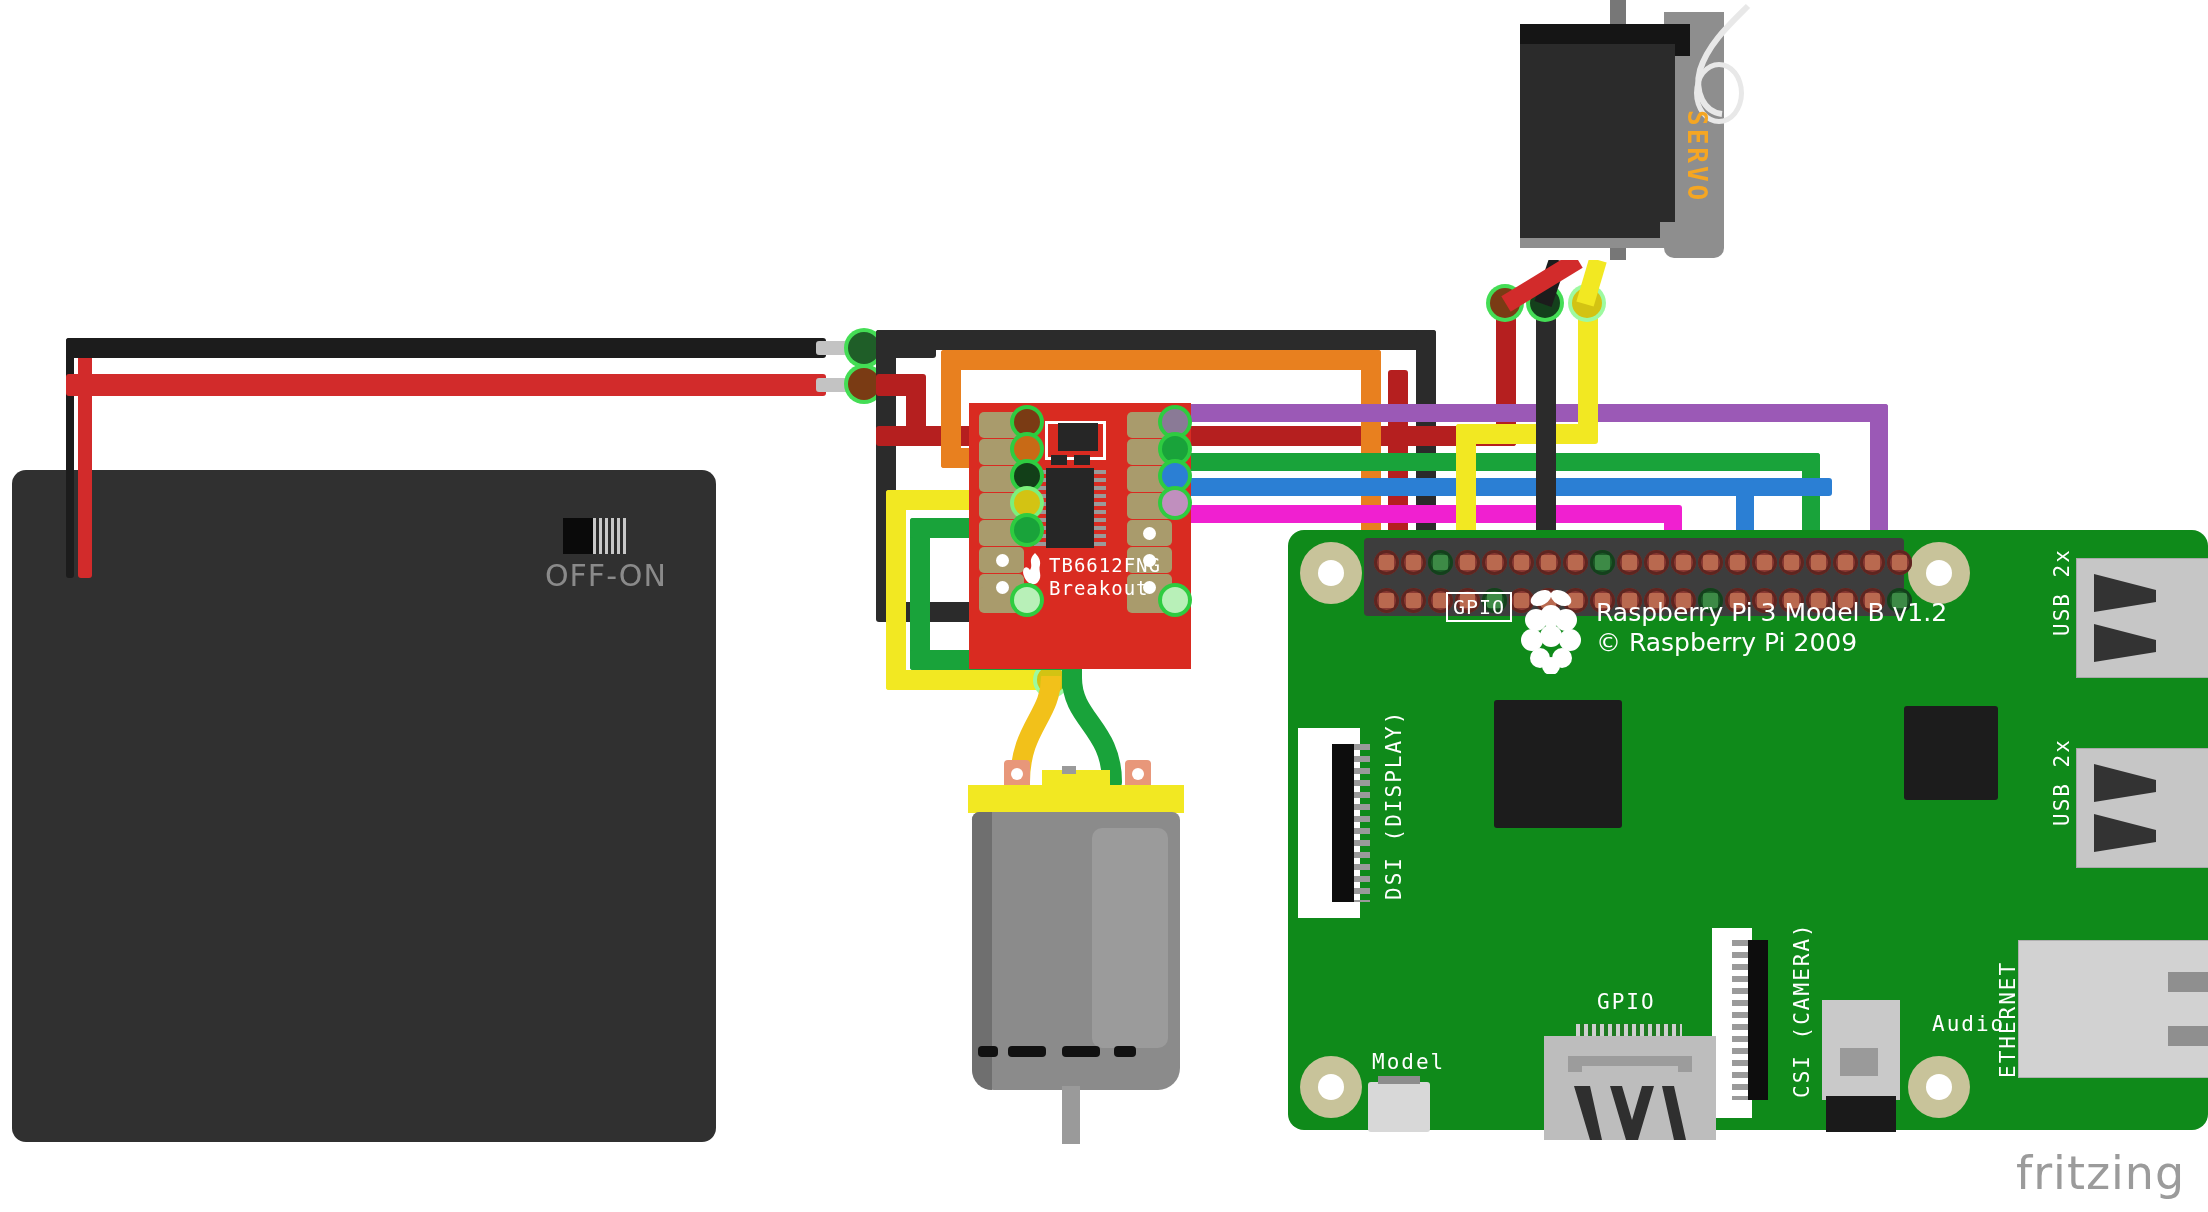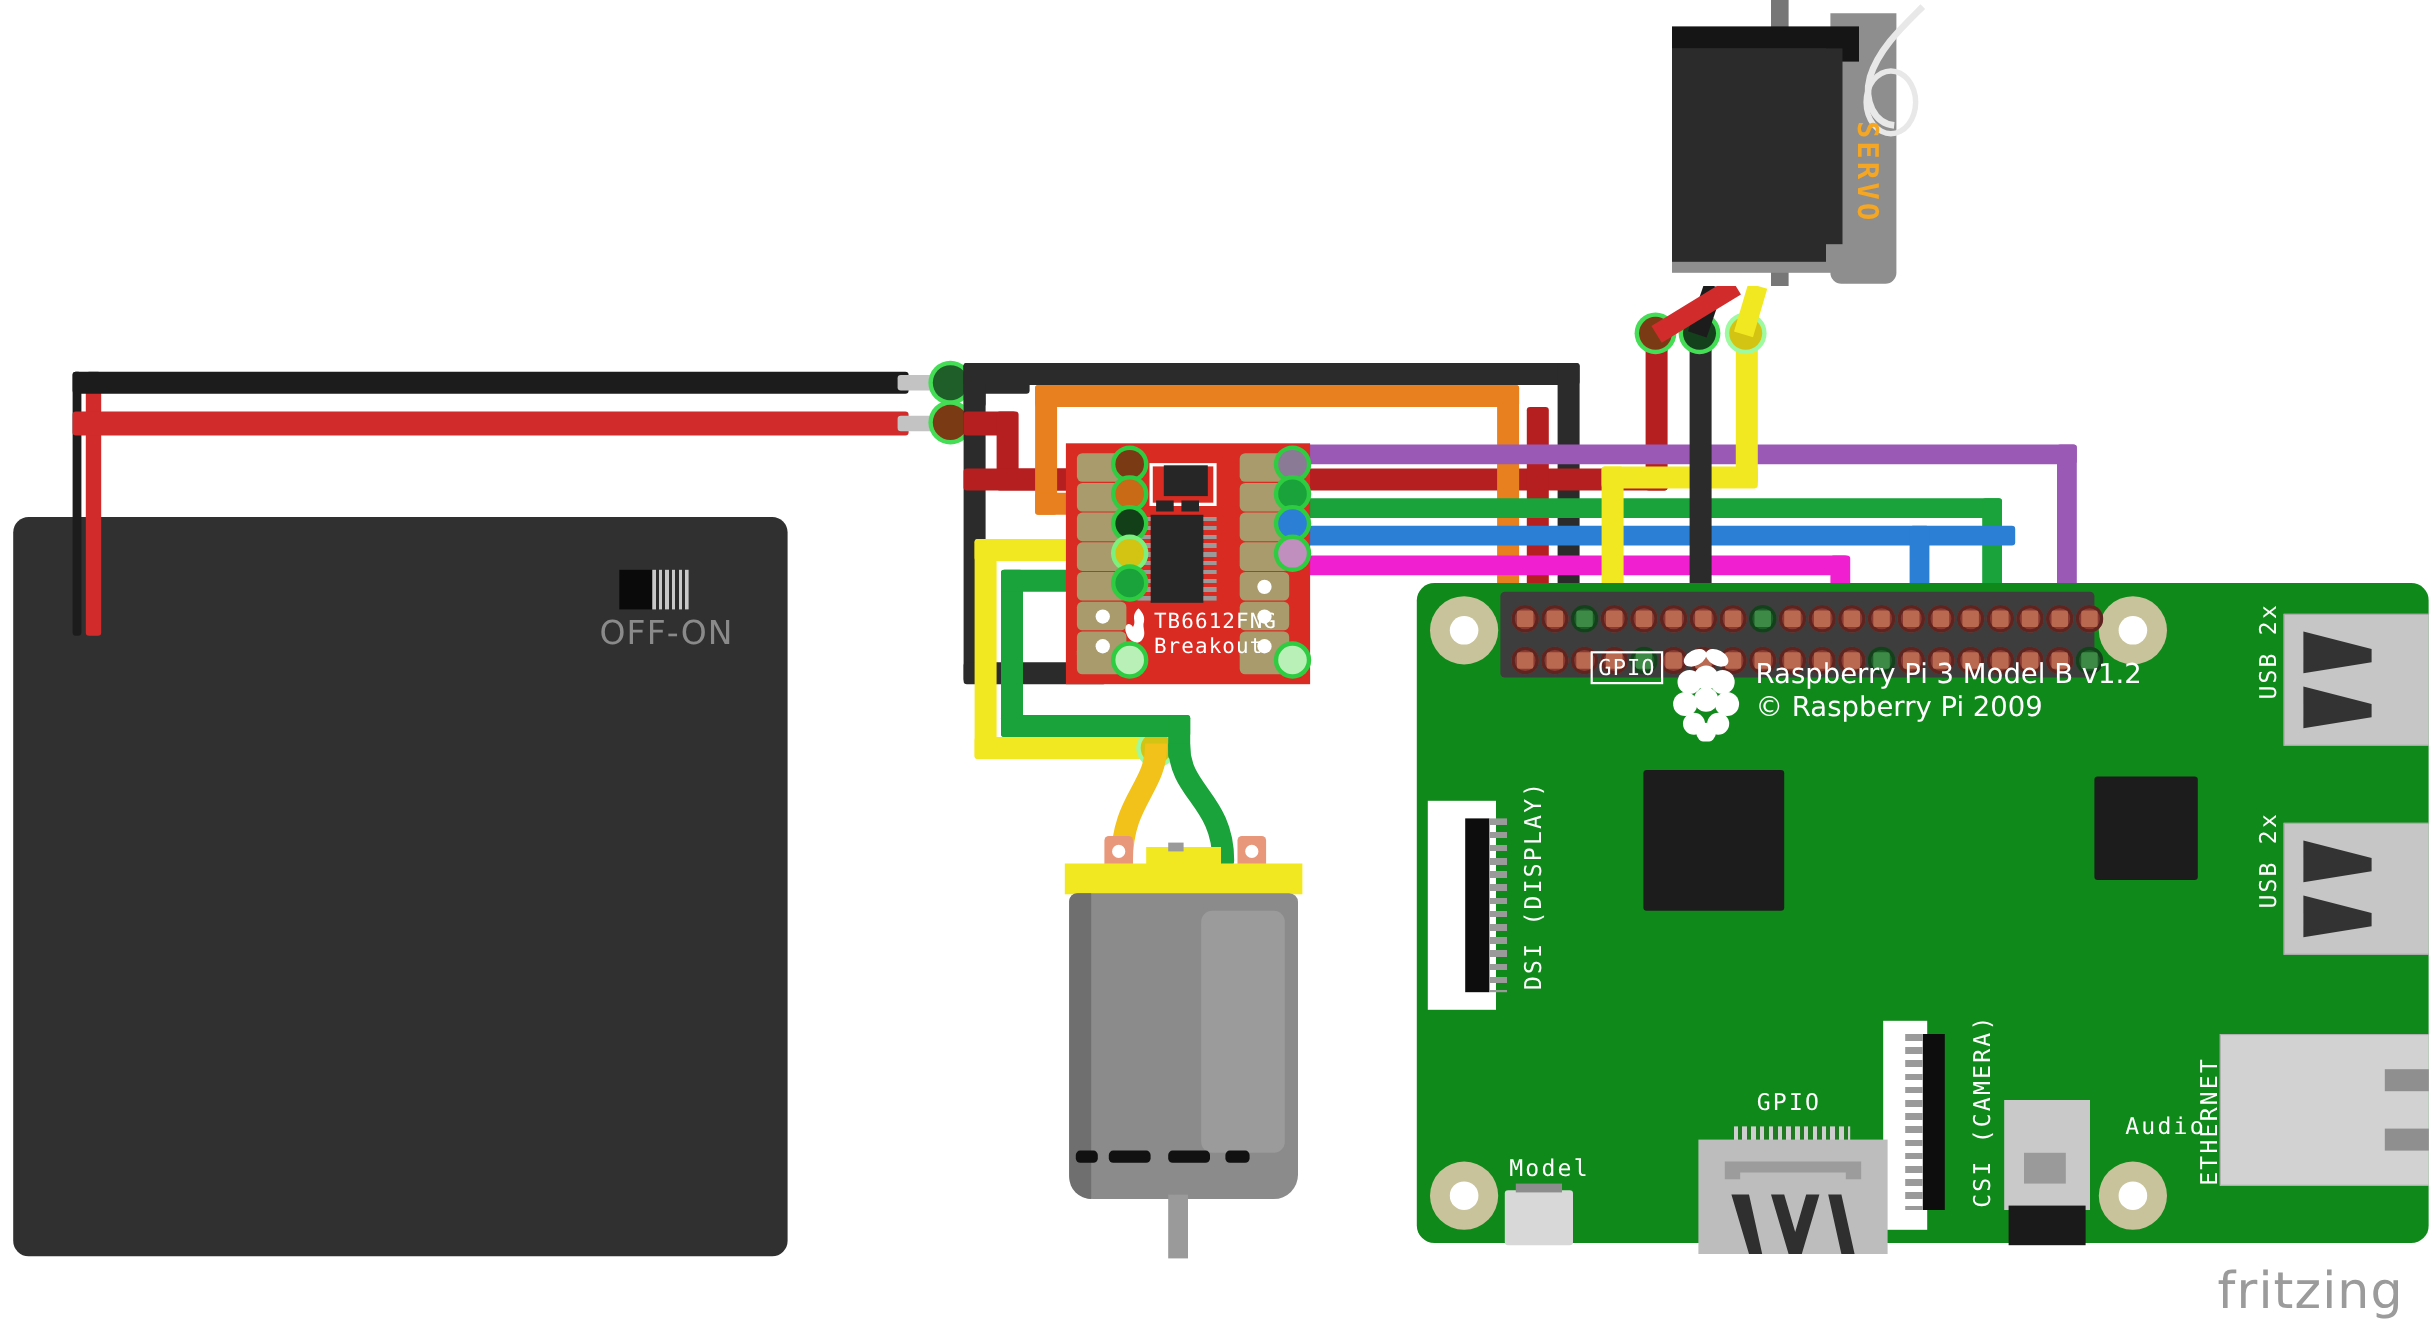--- a/index.html
+++ b/index.html
@@ -164,21 +164,21 @@
 <div class="pad" style="left:1530px;top:288px;width:30px;height:30px;background:#14401c;box-shadow:0 0 0 4px #44dd55;"></div>
 <div class="pad" style="left:1490px;top:288px;width:30px;height:30px;background:#7a3b14;box-shadow:0 0 0 4px #44dd55;"></div>
 <div class="pad" style="left:1572px;top:288px;width:30px;height:30px;background:#d3c313;box-shadow:0 0 0 4px #9dfaa0;"></div>
 
 <svg style="left:1480px;top:260px;width:150px;height:60px;" viewBox="0 0 150 60">
   <path d="M78 0 L63 44" stroke="#1c1c1c" stroke-width="18" fill="none"></path>
   <path d="M98 0 L26 44" stroke="#d22b2b" stroke-width="18" fill="none"></path>
   <path d="M118 0 L105 44" stroke="#f2e822" stroke-width="18" fill="none"></path>
 </svg>
 
-<div class="tb-pcb" style="left:969px;top:403px;width:222px;height:219px;">
+<div class="tb-pcb" style="left:969px;top:403px;width:222px;height:266px;">
 
   <div class="tb-pad" style="left:10px;top:9px;width:45px;height:26px;"></div>
   <div class="tb-pad" style="left:10px;top:36px;width:45px;height:26px;"></div>
   <div class="tb-pad" style="left:10px;top:63px;width:45px;height:26px;"></div>
   <div class="tb-pad" style="left:10px;top:90px;width:45px;height:26px;"></div>
   <div class="tb-pad" style="left:10px;top:117px;width:45px;height:26px;"></div>
   <div class="tb-pad" style="left:10px;top:144px;width:45px;height:26px;"></div>
   <div class="tb-pad" style="left:10px;top:171px;width:45px;height:26px;"></div>
   <div class="tb-pad" style="left:10px;top:184px;width:45px;height:26px;"></div>
 

